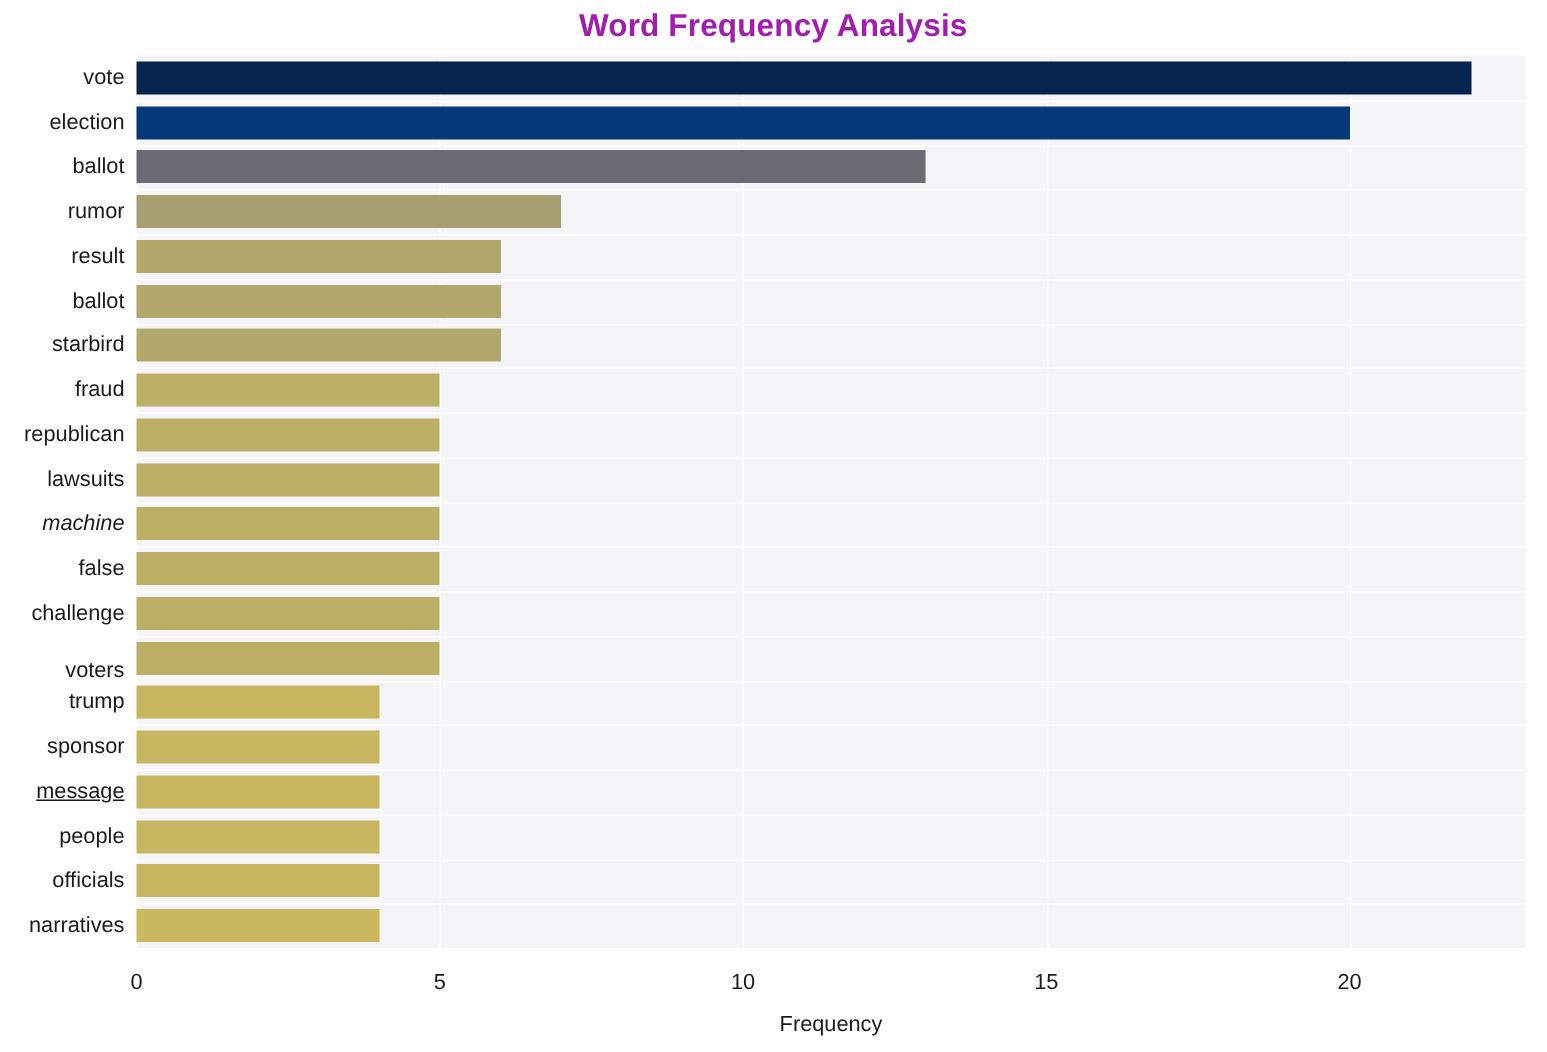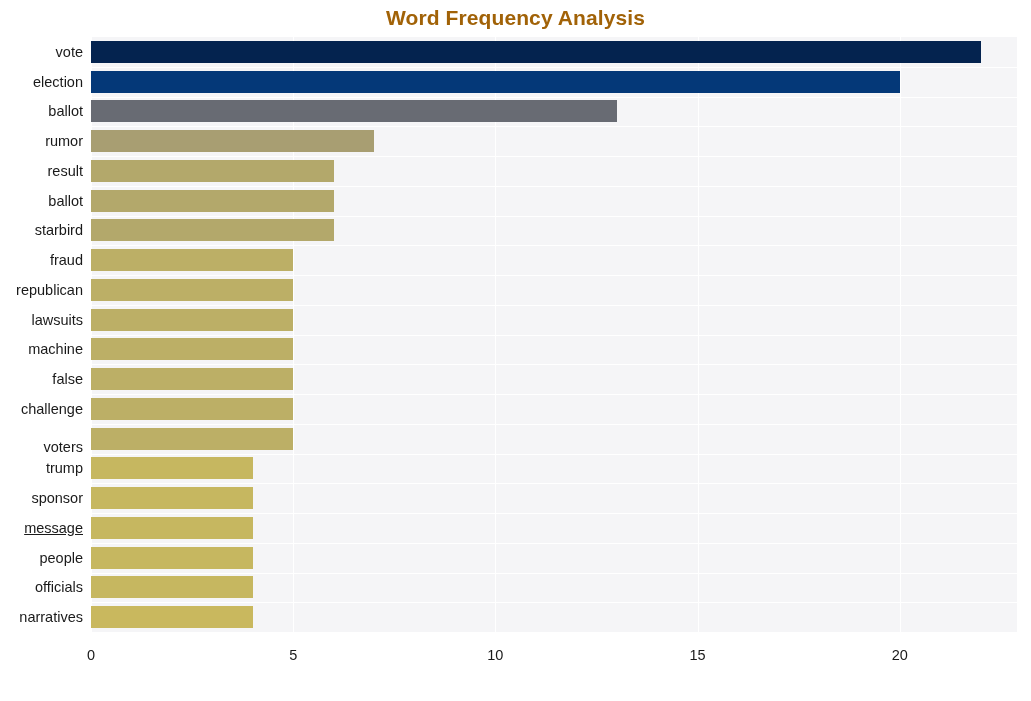--- a/index.html
+++ b/index.html
@@ -23,21 +23,21 @@
 
   
   #chart-title {
     position: absolute;
     left: 0;
     top: 6px;
     width: 1031px;
     text-align: center;
     font-size: 21px;
     font-weight: bold;
-    color: #a16207;
+    color: #a21caf;
     letter-spacing: 0.1px;
   }
 
   
   #plot-area {
     position: absolute;
     left: 91px;
     top: 37px;
     width: 926px;
     height: 595px;
@@ -172,34 +172,35 @@
       <div class="y-tick-label" style="top: 7.875px;">vote</div>
       <div class="y-tick-label" style="top: 37.625px;">election</div>
       <div class="y-tick-label" style="top: 67.375px;">ballot</div>
       <div class="y-tick-label" style="top: 97.125px; margin-left: 32px;">rumor</div>
       <div class="y-tick-label" style="top: 126.875px;">result</div>
       <div class="y-tick-label" style="top: 156.625px;">ballot</div>
       <div class="y-tick-label" style="top: 186.375px;">starbird</div>
       <div class="y-tick-label" style="top: 216.125px;">fraud</div>
       <div class="y-tick-label" style="top: 245.875px;">republican</div>
       <div class="y-tick-label" style="top: 275.625px;">lawsuits</div>
-      <div class="y-tick-label" style="top: 305.375px;">machine</div>
+      <div class="y-tick-label" style="top: 305.375px; font-style: italic;">machine</div>
       <div class="y-tick-label" style="top: 335.125px;">false</div>
       <div class="y-tick-label" style="top: 364.875px;">challenge</div>
       <div class="y-tick-label" style="top: 403px;">voters</div>
       <div class="y-tick-label" style="top: 424.375px;">trump</div>
       <div class="y-tick-label" style="top: 454.125px;">sponsor</div>
       <div class="y-tick-label" style="top: 483.875px; text-decoration: underline;">message</div>
       <div class="y-tick-label" style="top: 513.625px;">people</div>
       <div class="y-tick-label" style="top: 543.375px;">officials</div>
       <div class="y-tick-label" style="top: 573.125px;">narratives</div>
     </div>
 
   <div id="x-axis-labels">
       <div class="x-tick-label" style="left: 91px;">0</div>
       <div class="x-tick-label" style="left: 293.183px;">5</div>
       <div class="x-tick-label" style="left: 495.367px;">10</div>
       <div class="x-tick-label" style="left: 697.55px;">15</div>
       <div class="x-tick-label" style="left: 899.734px;">20</div>
     </div>
 
+  <div id="x-axis-title">Frequency</div>
 
 </div>
 
 </body></html>

